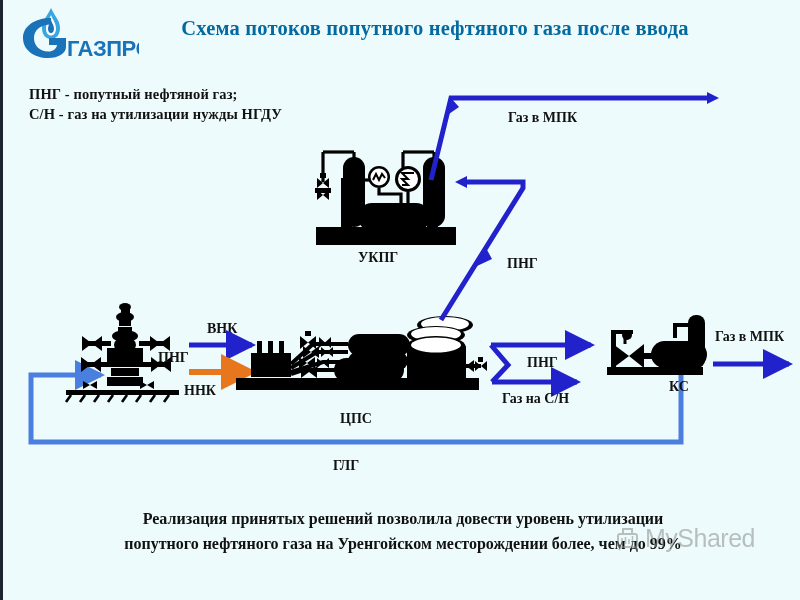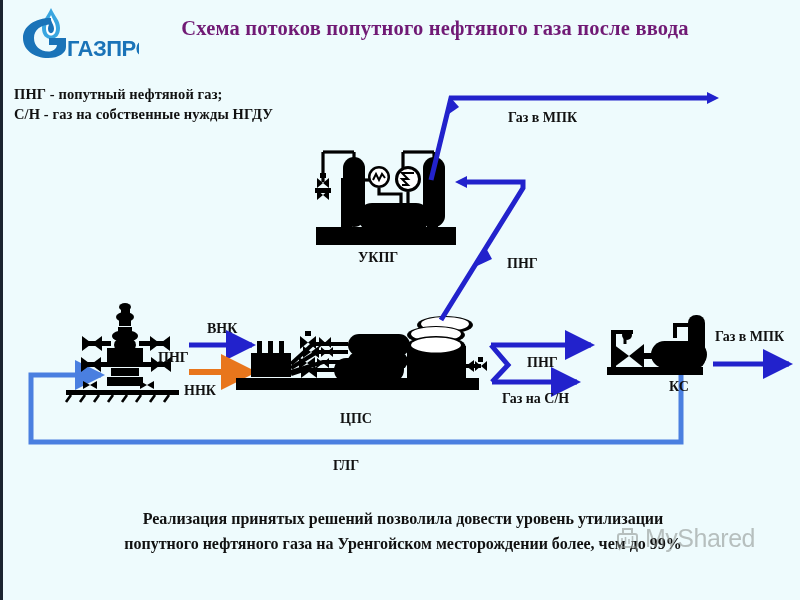--- a/index.html
+++ b/index.html
@@ -15,30 +15,30 @@
     border-left:3px solid #1b2430;
     box-sizing:border-box;
   }
   
   #logo{
     position:absolute;left:4px;top:4px;width:132px;height:62px;
   }
   #title{
     position:absolute;left:132px;top:14px;width:600px;
     text-align:center;
-    color:#701a75;
+    color:#0369a1;
     font-weight:bold;
     font-size:20.5px;
     line-height:28px;
     font-family:"Liberation Serif", serif;
     letter-spacing:.2px;
   }
   
   #legend{
-    position:absolute;left:11px;top:84px;
+    position:absolute;left:26px;top:84px;
     color:#111;
     font-weight:bold;
     font-size:14.5px;
     line-height:20px;
     font-family:"Liberation Serif", serif;
     white-space:nowrap;
   }
   #legend div{letter-spacing:.1px;}
   
   #footer{
@@ -86,21 +86,21 @@
     <path d="M44 14 C28 14 16 22 16 34 C16 46 27 54 41 54 C52 54 59 49 59 43 L59 34 L42 34 L42 41 L50 41 C49.4 45 46 47.5 41.3 47.5 C33 47.5 27 42 27 34 C27 26 33.5 20.5 44 20.5 Z" fill="#1a73b8"></path>
     <text x="60" y="52" font-family="Liberation Sans, sans-serif" font-size="22" font-weight="bold" fill="#1a73b8" letter-spacing="-0.5">ГАЗПРОМ</text>
   </svg>
 
   <div id="title">
     <div>Схема потоков попутного нефтяного газа после ввода</div>
   </div>
 
   <div id="legend">
     <div>ПНГ - попутный нефтяной газ;</div>
-    <div>С/Н - газ на собственные нужды НГДУ</div>
+    <div>С/Н - газ на утилизации нужды НГДУ</div>
   </div>
 
   <svg id="diagram" viewBox="0 0 800 600">
     <defs>
       <marker id="ah-blue" markerWidth="7" markerHeight="7" refX="5.2" refY="3.2" orient="auto" markerUnits="strokeWidth">
         <path d="M0,0.2 L6,3.2 L0,6.2 Z" fill="#2222cc"></path>
       </marker>
       <marker id="ah-orange" markerWidth="7" markerHeight="7" refX="5.2" refY="3.2" orient="auto" markerUnits="strokeWidth">
         <path d="M0,0.2 L6,3.2 L0,6.2 Z" fill="#e8761c"></path>
       </marker>

